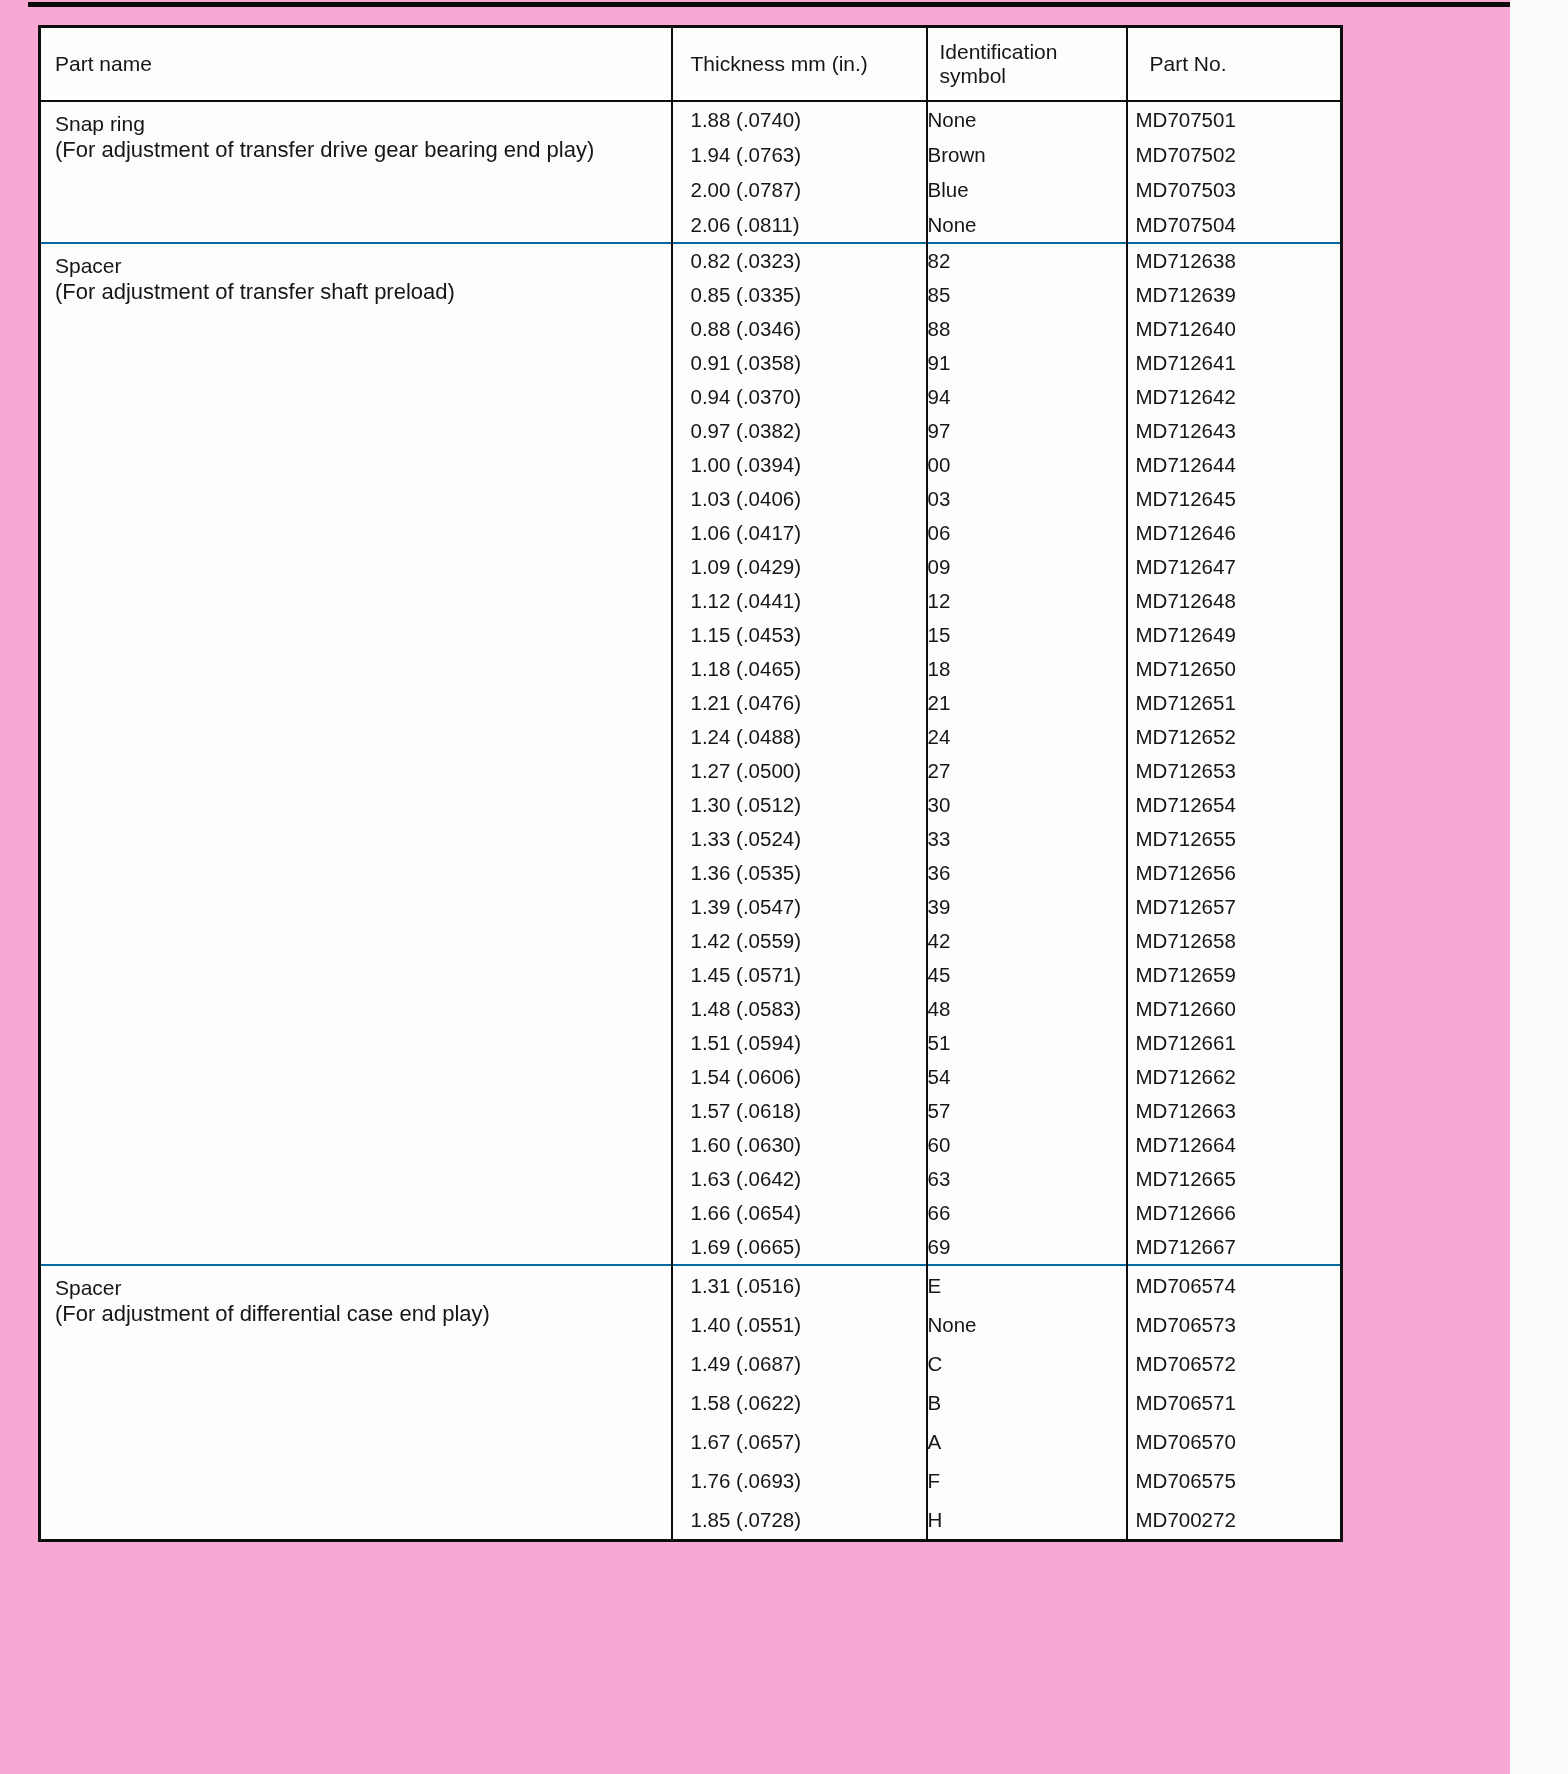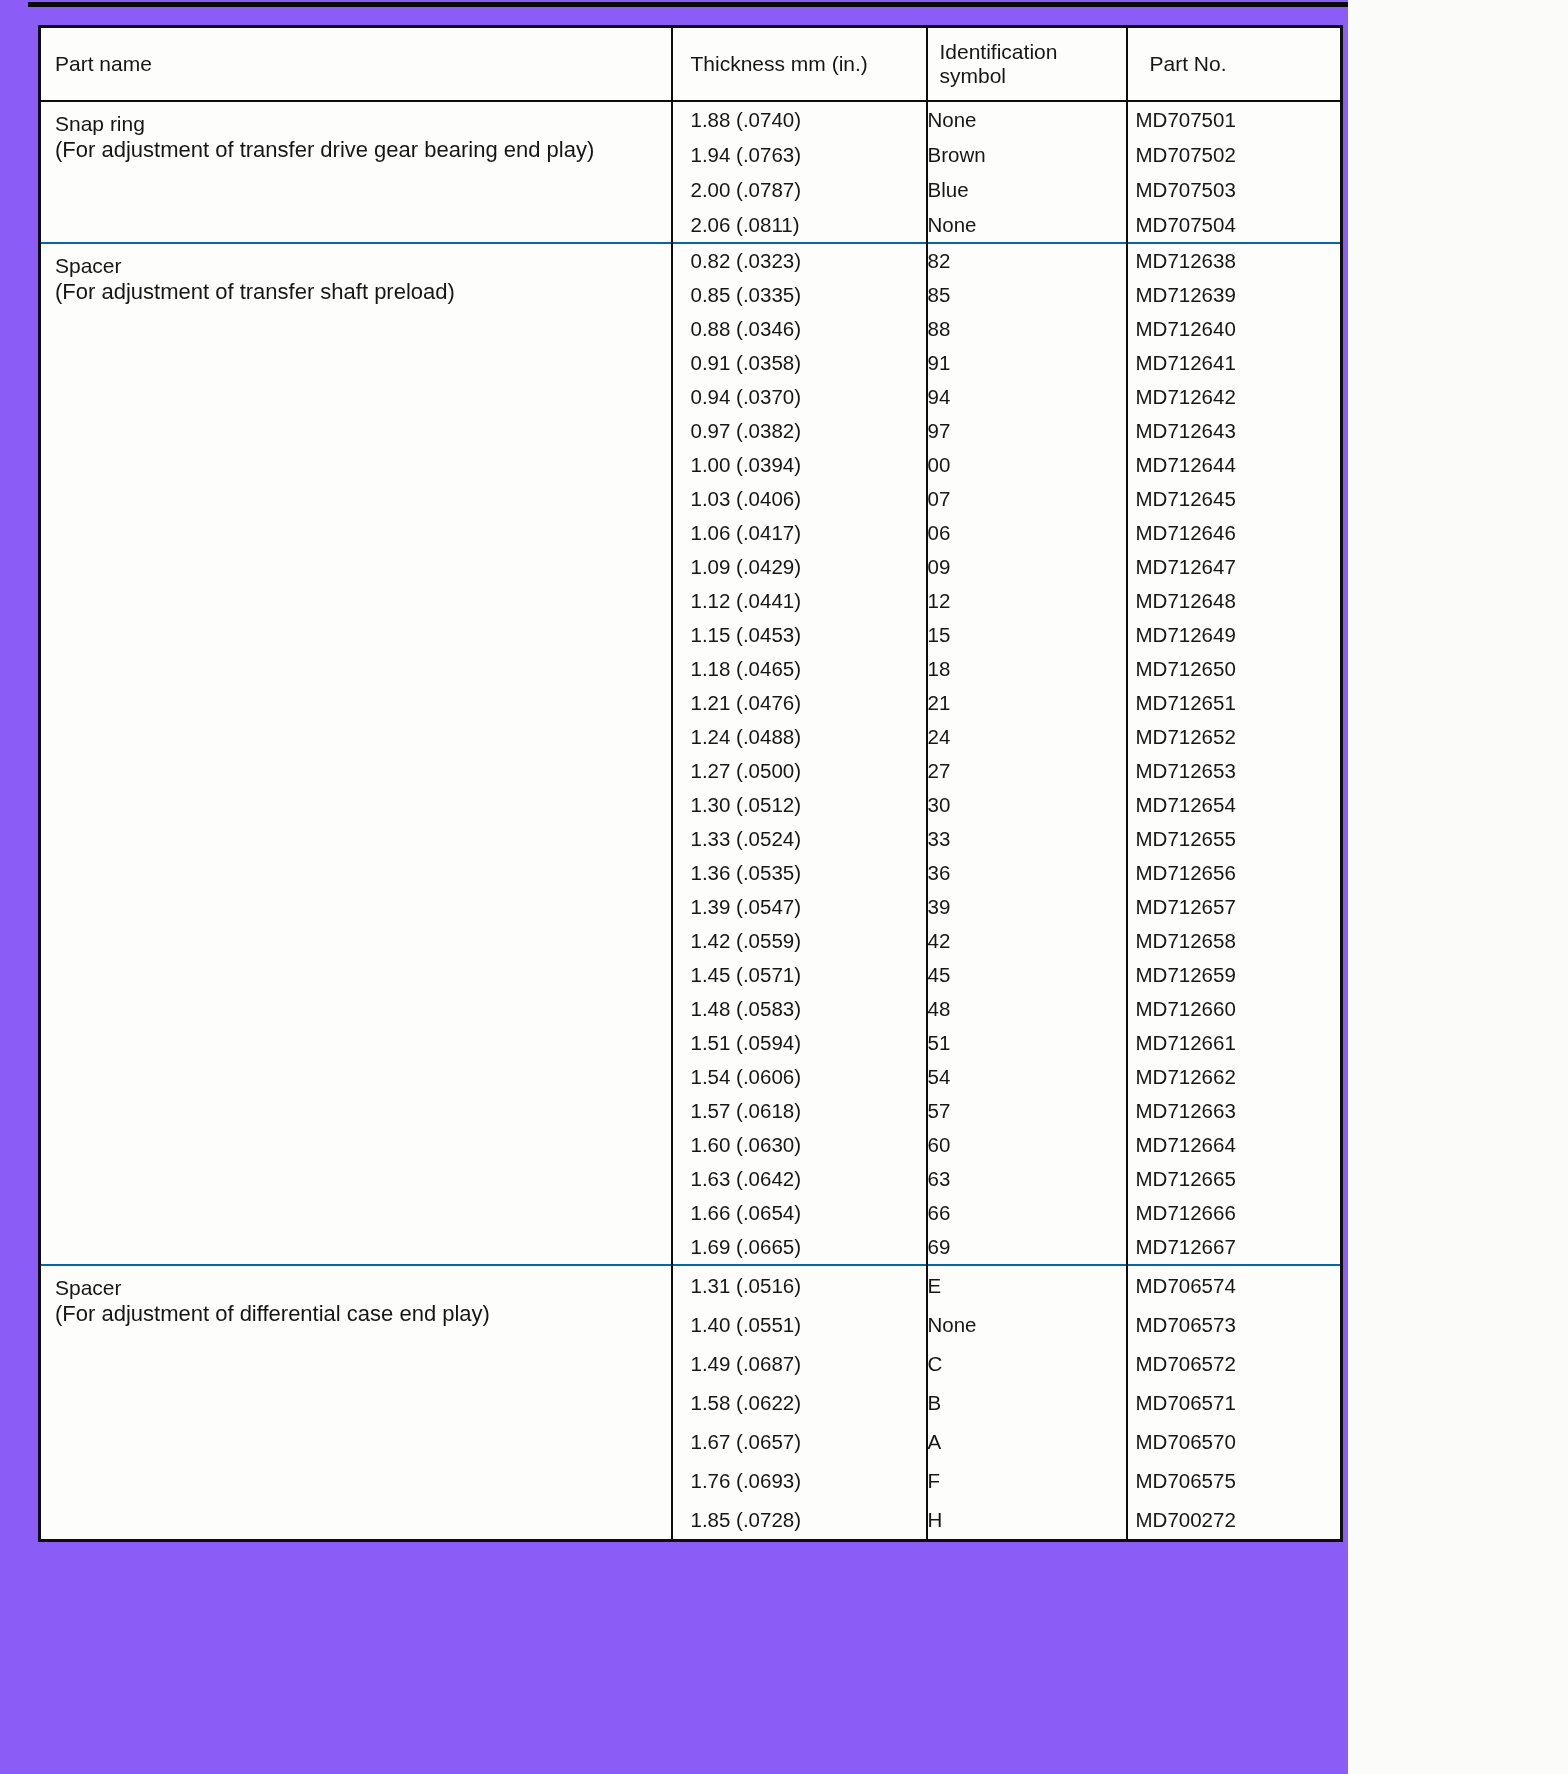--- a/index.html
+++ b/index.html
@@ -5,23 +5,23 @@
   html, body {
     margin: 0;
     padding: 0;
     background: #fbfbfa;
     font-family: "Liberation Sans", "DejaVu Sans", sans-serif;
     color: #161616;
     -webkit-font-smoothing: antialiased;
   }
   .page {
     position: relative;
-    width: 1348px;
+    width: 1510px;
     height: 1774px;
-    background: #8b5cf6;
+    background: #f9a8d4;
     overflow: hidden;
   }
   .scan-edge-top {
     position: absolute;
     top: 2px;
     left: 28px;
     right: 0;
     height: 5px;
     background: #0a0a0a;
   }
@@ -160,21 +160,21 @@
           <td class="symbol-cell">97</td>
           <td class="part-no-cell">MD712643</td>
         </tr>
         <tr class="group-1">
           <td class="thickness-cell">1.00 (.0394)</td>
           <td class="symbol-cell">00</td>
           <td class="part-no-cell">MD712644</td>
         </tr>
         <tr class="group-1">
           <td class="thickness-cell">1.03 (.0406)</td>
-          <td class="symbol-cell">07</td>
+          <td class="symbol-cell">03</td>
           <td class="part-no-cell">MD712645</td>
         </tr>
         <tr class="group-1">
           <td class="thickness-cell">1.06 (.0417)</td>
           <td class="symbol-cell">06</td>
           <td class="part-no-cell">MD712646</td>
         </tr>
         <tr class="group-1">
           <td class="thickness-cell">1.09 (.0429)</td>
           <td class="symbol-cell">09</td>

